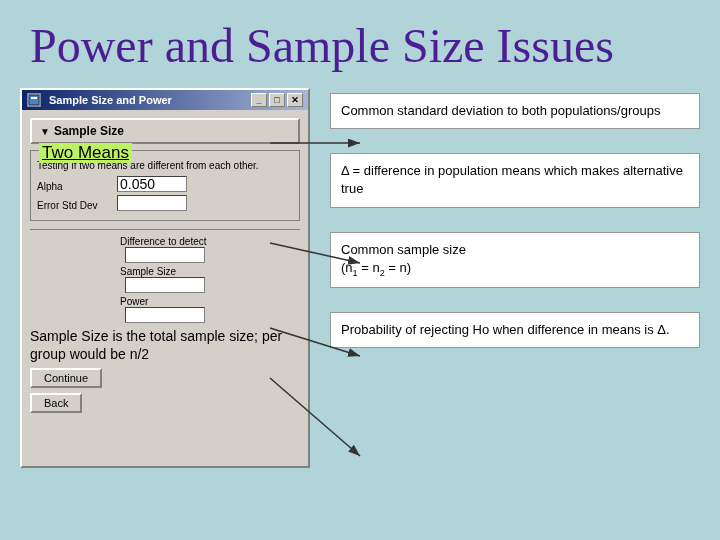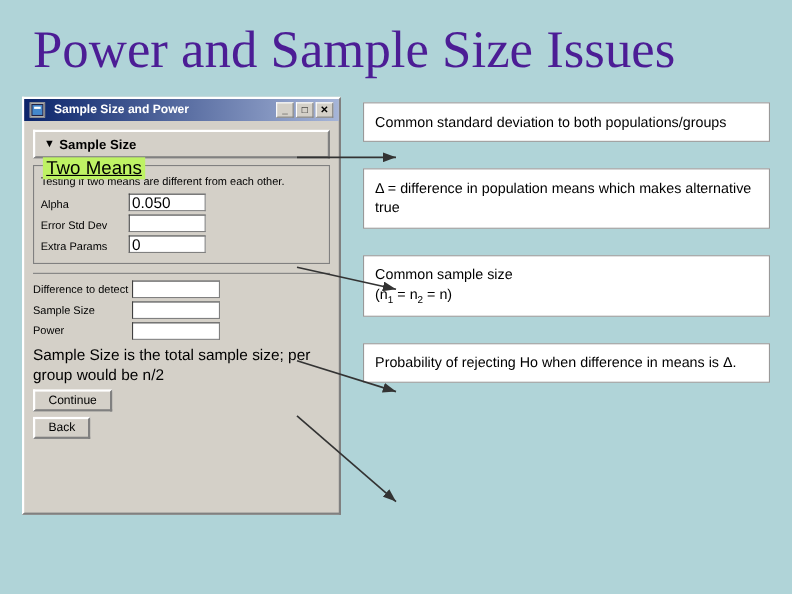--- a/index.html
+++ b/index.html
@@ -180,20 +180,21 @@
 
     .detect-group {
       margin-top: 4px;
     }
 
     .field-row-detect {
       display: flex;
       align-items: center;
       margin-bottom: 3px;
       font-size: 10px;
+      flex-direction: column;
     }
 
     .field-label-detect {
       width: 90px;
       font-size: 10px;
       flex-shrink: 0;
     }
 
     .field-input-detect {
       height: 16px;
@@ -279,24 +280,20 @@
         <div class="field-row">
           <span class="field-label">Alpha</span>
           <input class="field-input" type="text" value="0.050" style="">
         </div>
 
         <div class="field-row">
           <span class="field-label">Error Std Dev</span>
           <input class="field-input" type="text" value="" style="">
         </div>
 
-        <div class="field-row">
-          <span class="field-label">Extra Params</span>
-          <input class="field-input" type="text" value="0" style="">
-        </div>
       </div>
 
       <hr class="separator-line">
 
 
       <div class="detect-group">
         <div class="field-row-detect">
           <span class="field-label-detect">Difference to detect</span>
           <input class="field-input-detect" type="text" value="" style="">
         </div>

